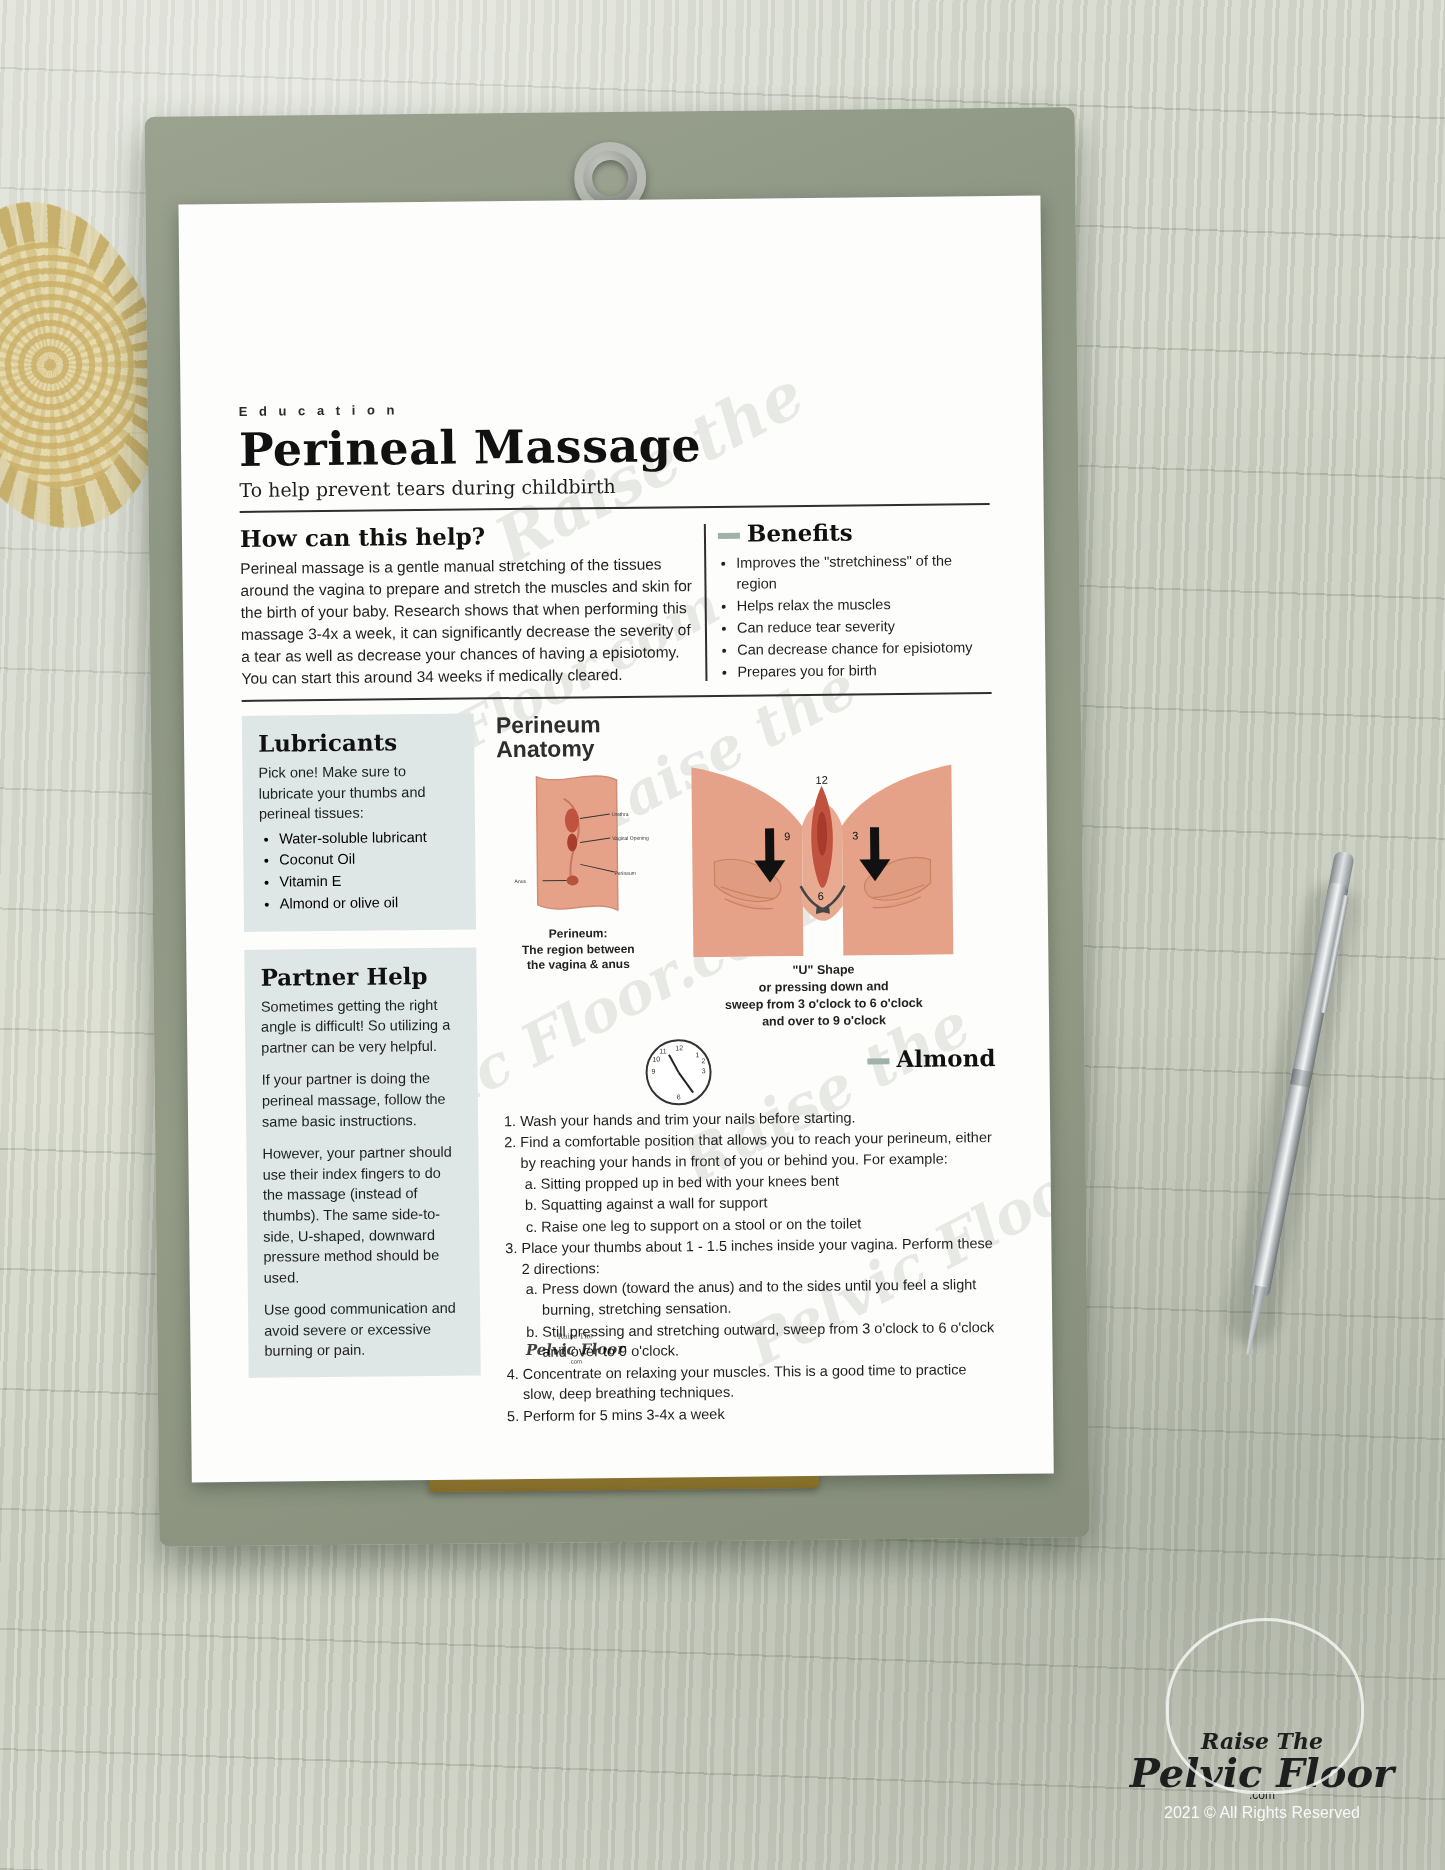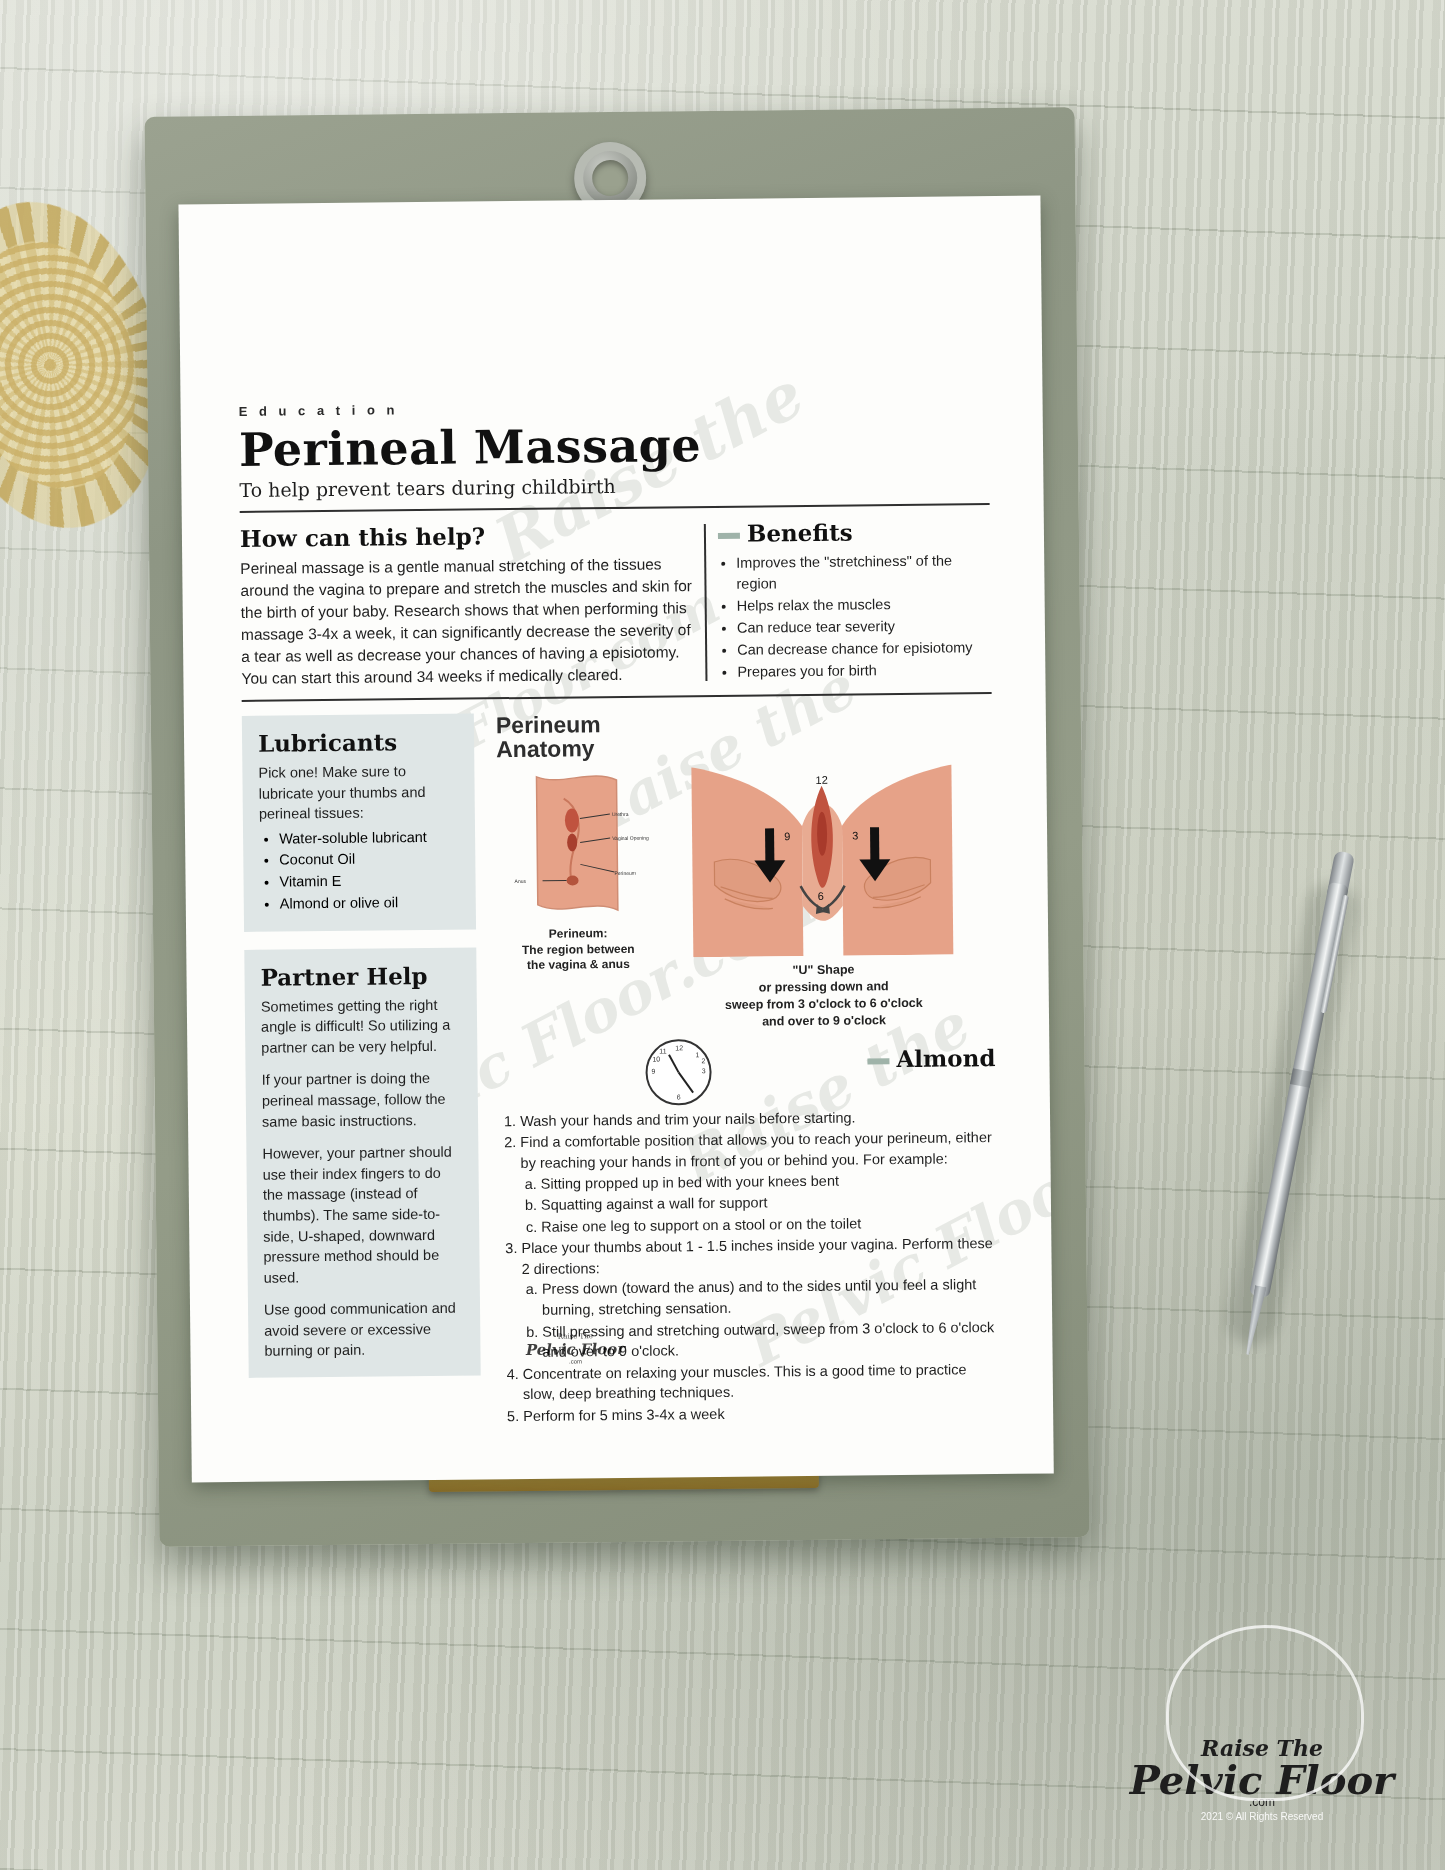--- a/index.html
+++ b/index.html
@@ -166,21 +166,21 @@
   .smalllogo .l1{font-size:7px;font-family:"DejaVu Serif",serif;}
   .smalllogo .l2{font-family:"DejaVu Serif",serif;font-style:italic;font-size:15px;font-weight:700;}
   .smalllogo .l3{font-size:6px;}
 
   #biglogo{position:absolute;right:48px;bottom:48px;width:270px;text-align:center;color:#1e1e1e;}
   #biglogo .ring{position:absolute;left:50%;margin-left:-96px;top:-110px;width:192px;height:170px;
      border:3px solid rgba(255,255,255,.75);border-radius:50% 50% 45% 45%;}
   #biglogo .r1{font-family:"DejaVu Serif",serif;font-style:italic;font-size:22px;font-weight:700;}
   #biglogo .r2{font-family:"DejaVu Serif",serif;font-style:italic;font-size:40px;font-weight:700;line-height:.95;}
   #biglogo .r3{font-size:12px;margin-top:-4px;}
-  #biglogo .r4{font-size:10px;color:rgba(255,255,255,.9);margin-top:2px;}
+  #biglogo .r4{font-size:16px;color:rgba(255,255,255,.9);margin-top:2px;}
 
   
   .anat1{width:150px;height:150px;position:relative;margin:0 auto;}
   .anat2{width:300px;height:190px;position:relative;margin:0 auto;}
 </style>
 </head>
 <body>
 
 <div id="wood"></div>
 <div id="doily"></div>

